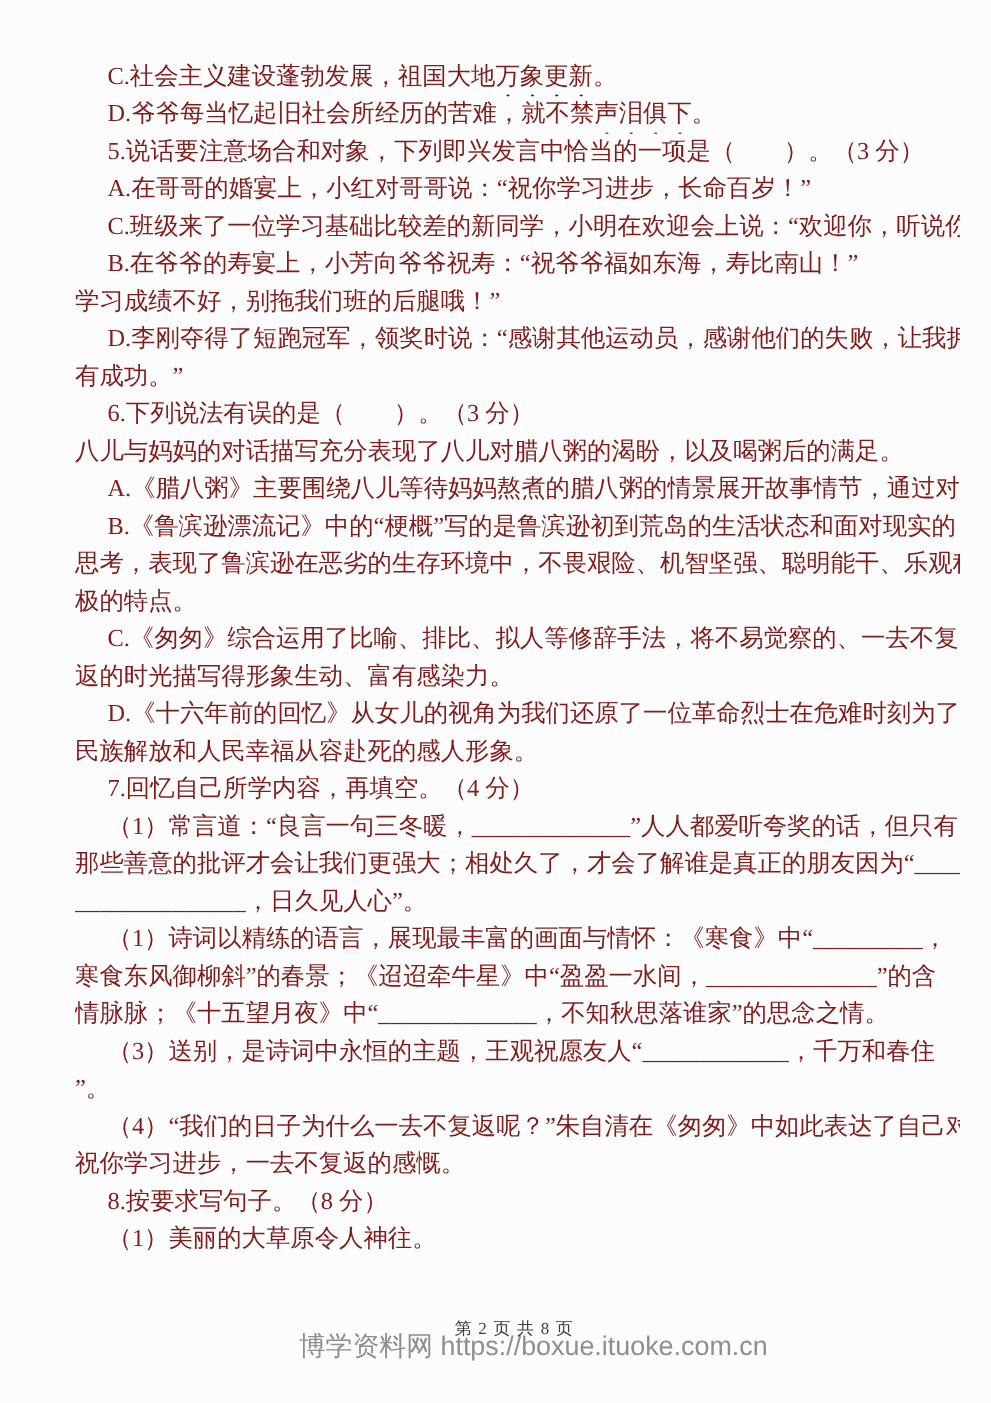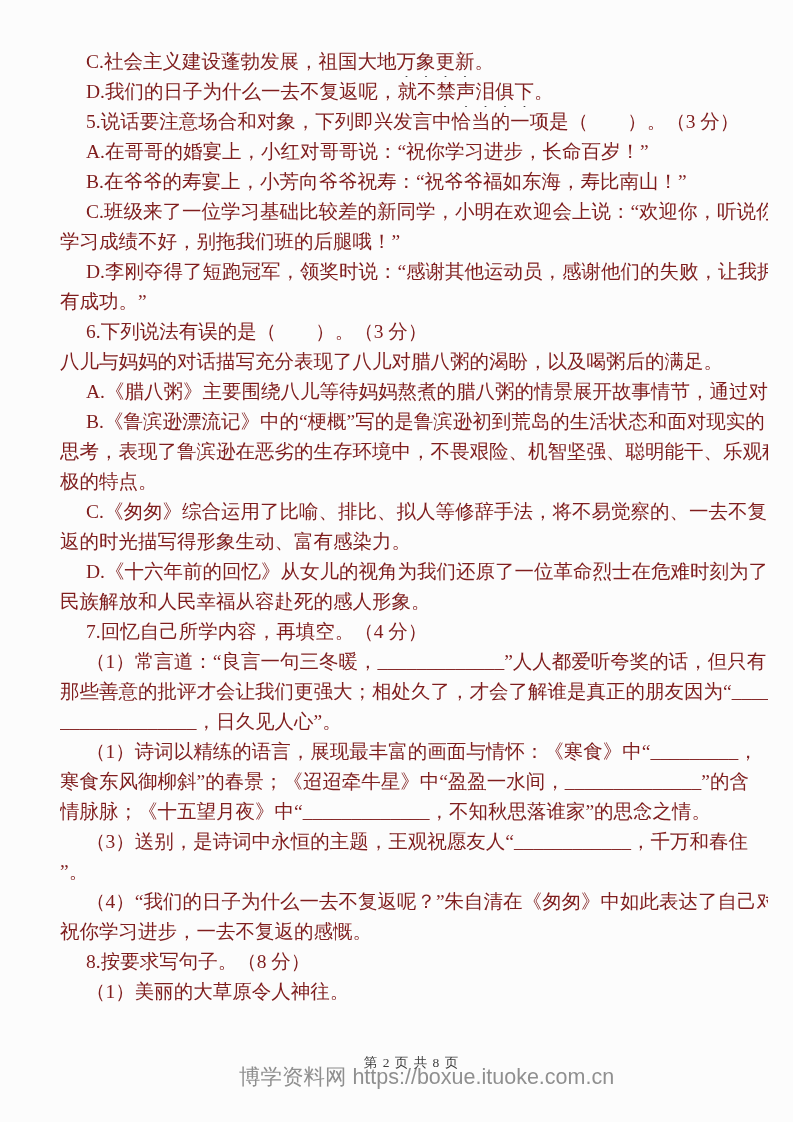--- a/index.html
+++ b/index.html
@@ -70,25 +70,25 @@
     white-space: nowrap;
     z-index: 1;
   }
 </style>
 </head>
 <body>
 
 <div class="page">
   <div class="content">
       <div class="line indent"><span>C.社会主义建设蓬勃发展，祖国大地</span><span class="emph">万象更新</span><span>。</span></div>
-      <div class="line indent"><span>D.我们的日子为什么一去不复返呢，就不禁</span><span class="emph">声泪俱下</span><span>。</span></div>
+      <div class="line indent"><span>D.爷爷每当忆起旧社会所经历的苦难，就不禁</span><span class="emph">声泪俱下</span><span>。</span></div>
       <div class="line indent"><span>5.说话要注意场合和对象，下列即兴发言中恰当的一项是（　　）。（3 分）</span></div>
       <div class="line indent"><span>A.在哥哥的婚宴上，小红对哥哥说：“祝你学习进步，长命百岁！”</span></div>
+      <div class="line indent"><span>C.班级来了一位学习基础比较差的新同学，小明在欢迎会上说：“欢迎你，听说你</span></div>
       <div class="line indent"><span>B.在爷爷的寿宴上，小芳向爷爷祝寿：“祝爷爷福如东海，寿比南山！”</span></div>
-      <div class="line indent"><span>C.班级来了一位学习基础比较差的新同学，小明在欢迎会上说：“欢迎你，听说你</span></div>
       <div class="line"><span>学习成绩不好，别拖我们班的后腿哦！”</span></div>
       <div class="line indent"><span>D.李刚夺得了短跑冠军，领奖时说：“感谢其他运动员，感谢他们的失败，让我拥</span></div>
       <div class="line"><span>有成功。”</span></div>
       <div class="line indent"><span>6.下列说法有误的是（　　）。（3 分）</span></div>
       <div class="line"><span>八儿与妈妈的对话描写充分表现了八儿对腊八粥的渴盼，以及喝粥后的满足。</span></div>
       <div class="line indent"><span>A.《腊八粥》主要围绕八儿等待妈妈熬煮的腊八粥的情景展开故事情节，通过对</span></div>
       <div class="line indent"><span>B.《鲁滨逊漂流记》中的“梗概”写的是鲁滨逊初到荒岛的生活状态和面对现实的</span></div>
       <div class="line"><span>思考，表现了鲁滨逊在恶劣的生存环境中，不畏艰险、机智坚强、聪明能干、乐观积</span></div>
       <div class="line"><span>极的特点。</span></div>
       <div class="line indent"><span>C.《匆匆》综合运用了比喻、排比、拟人等修辞手法，将不易觉察的、一去不复</span></div>

